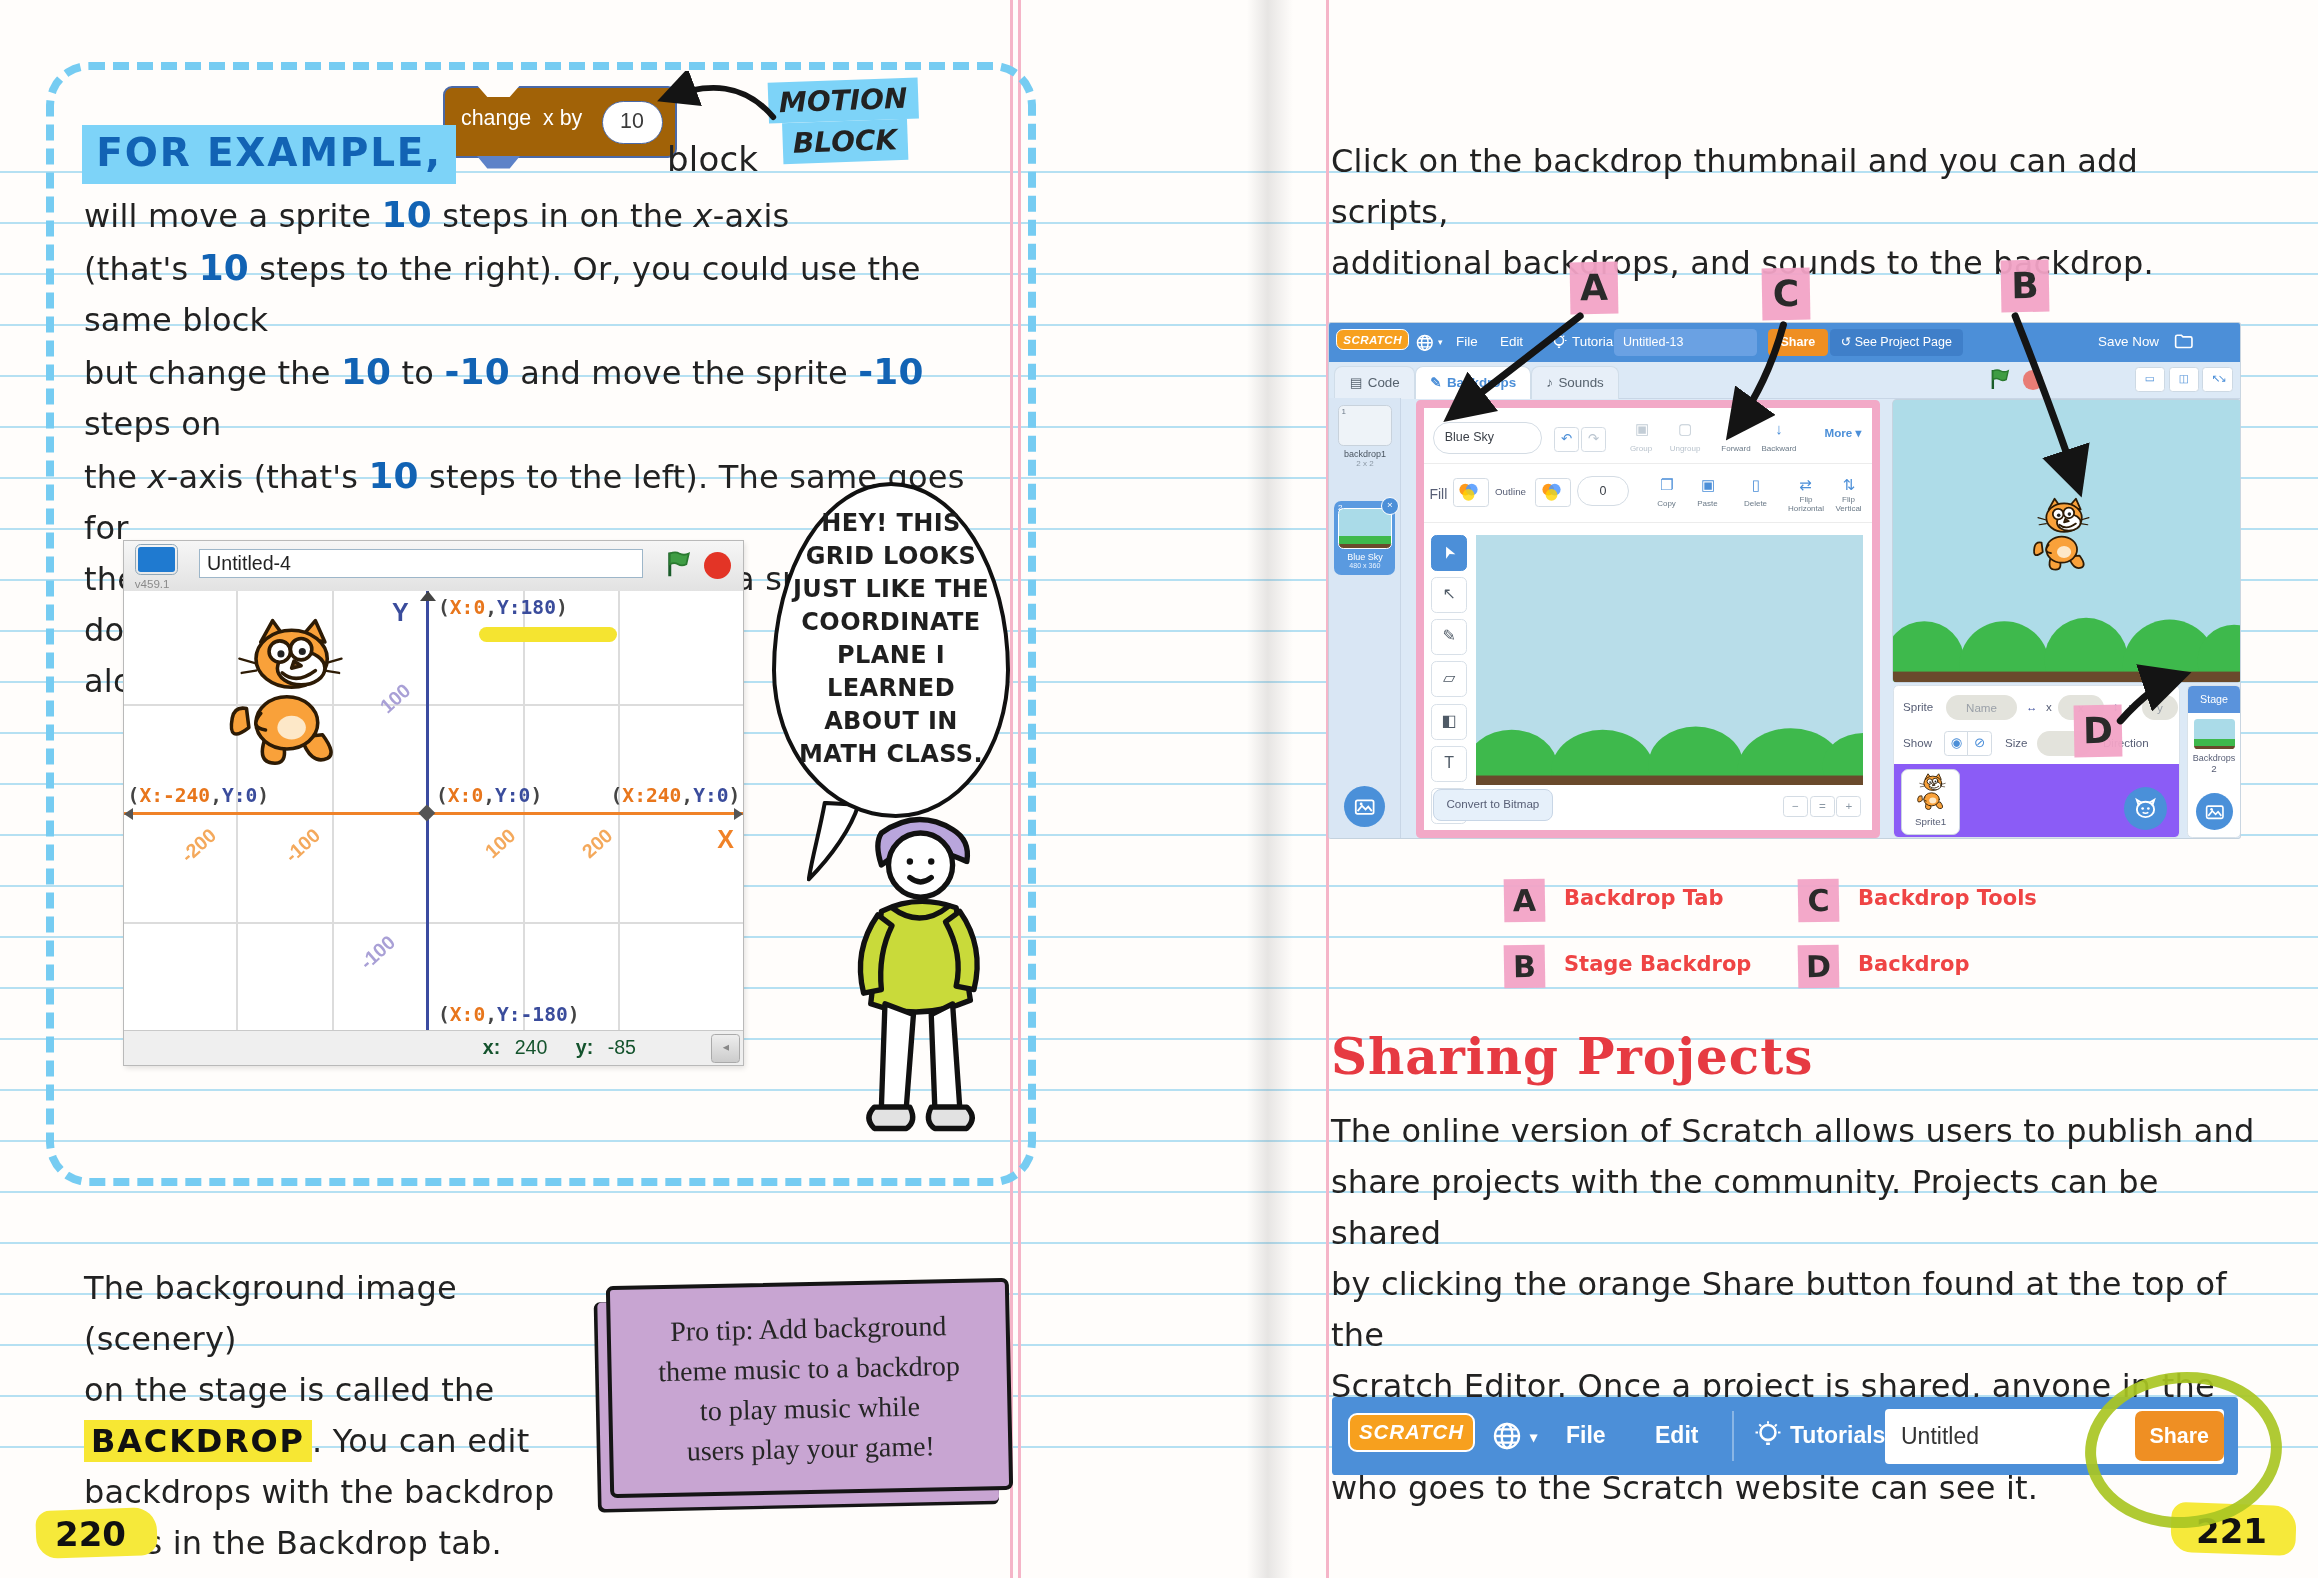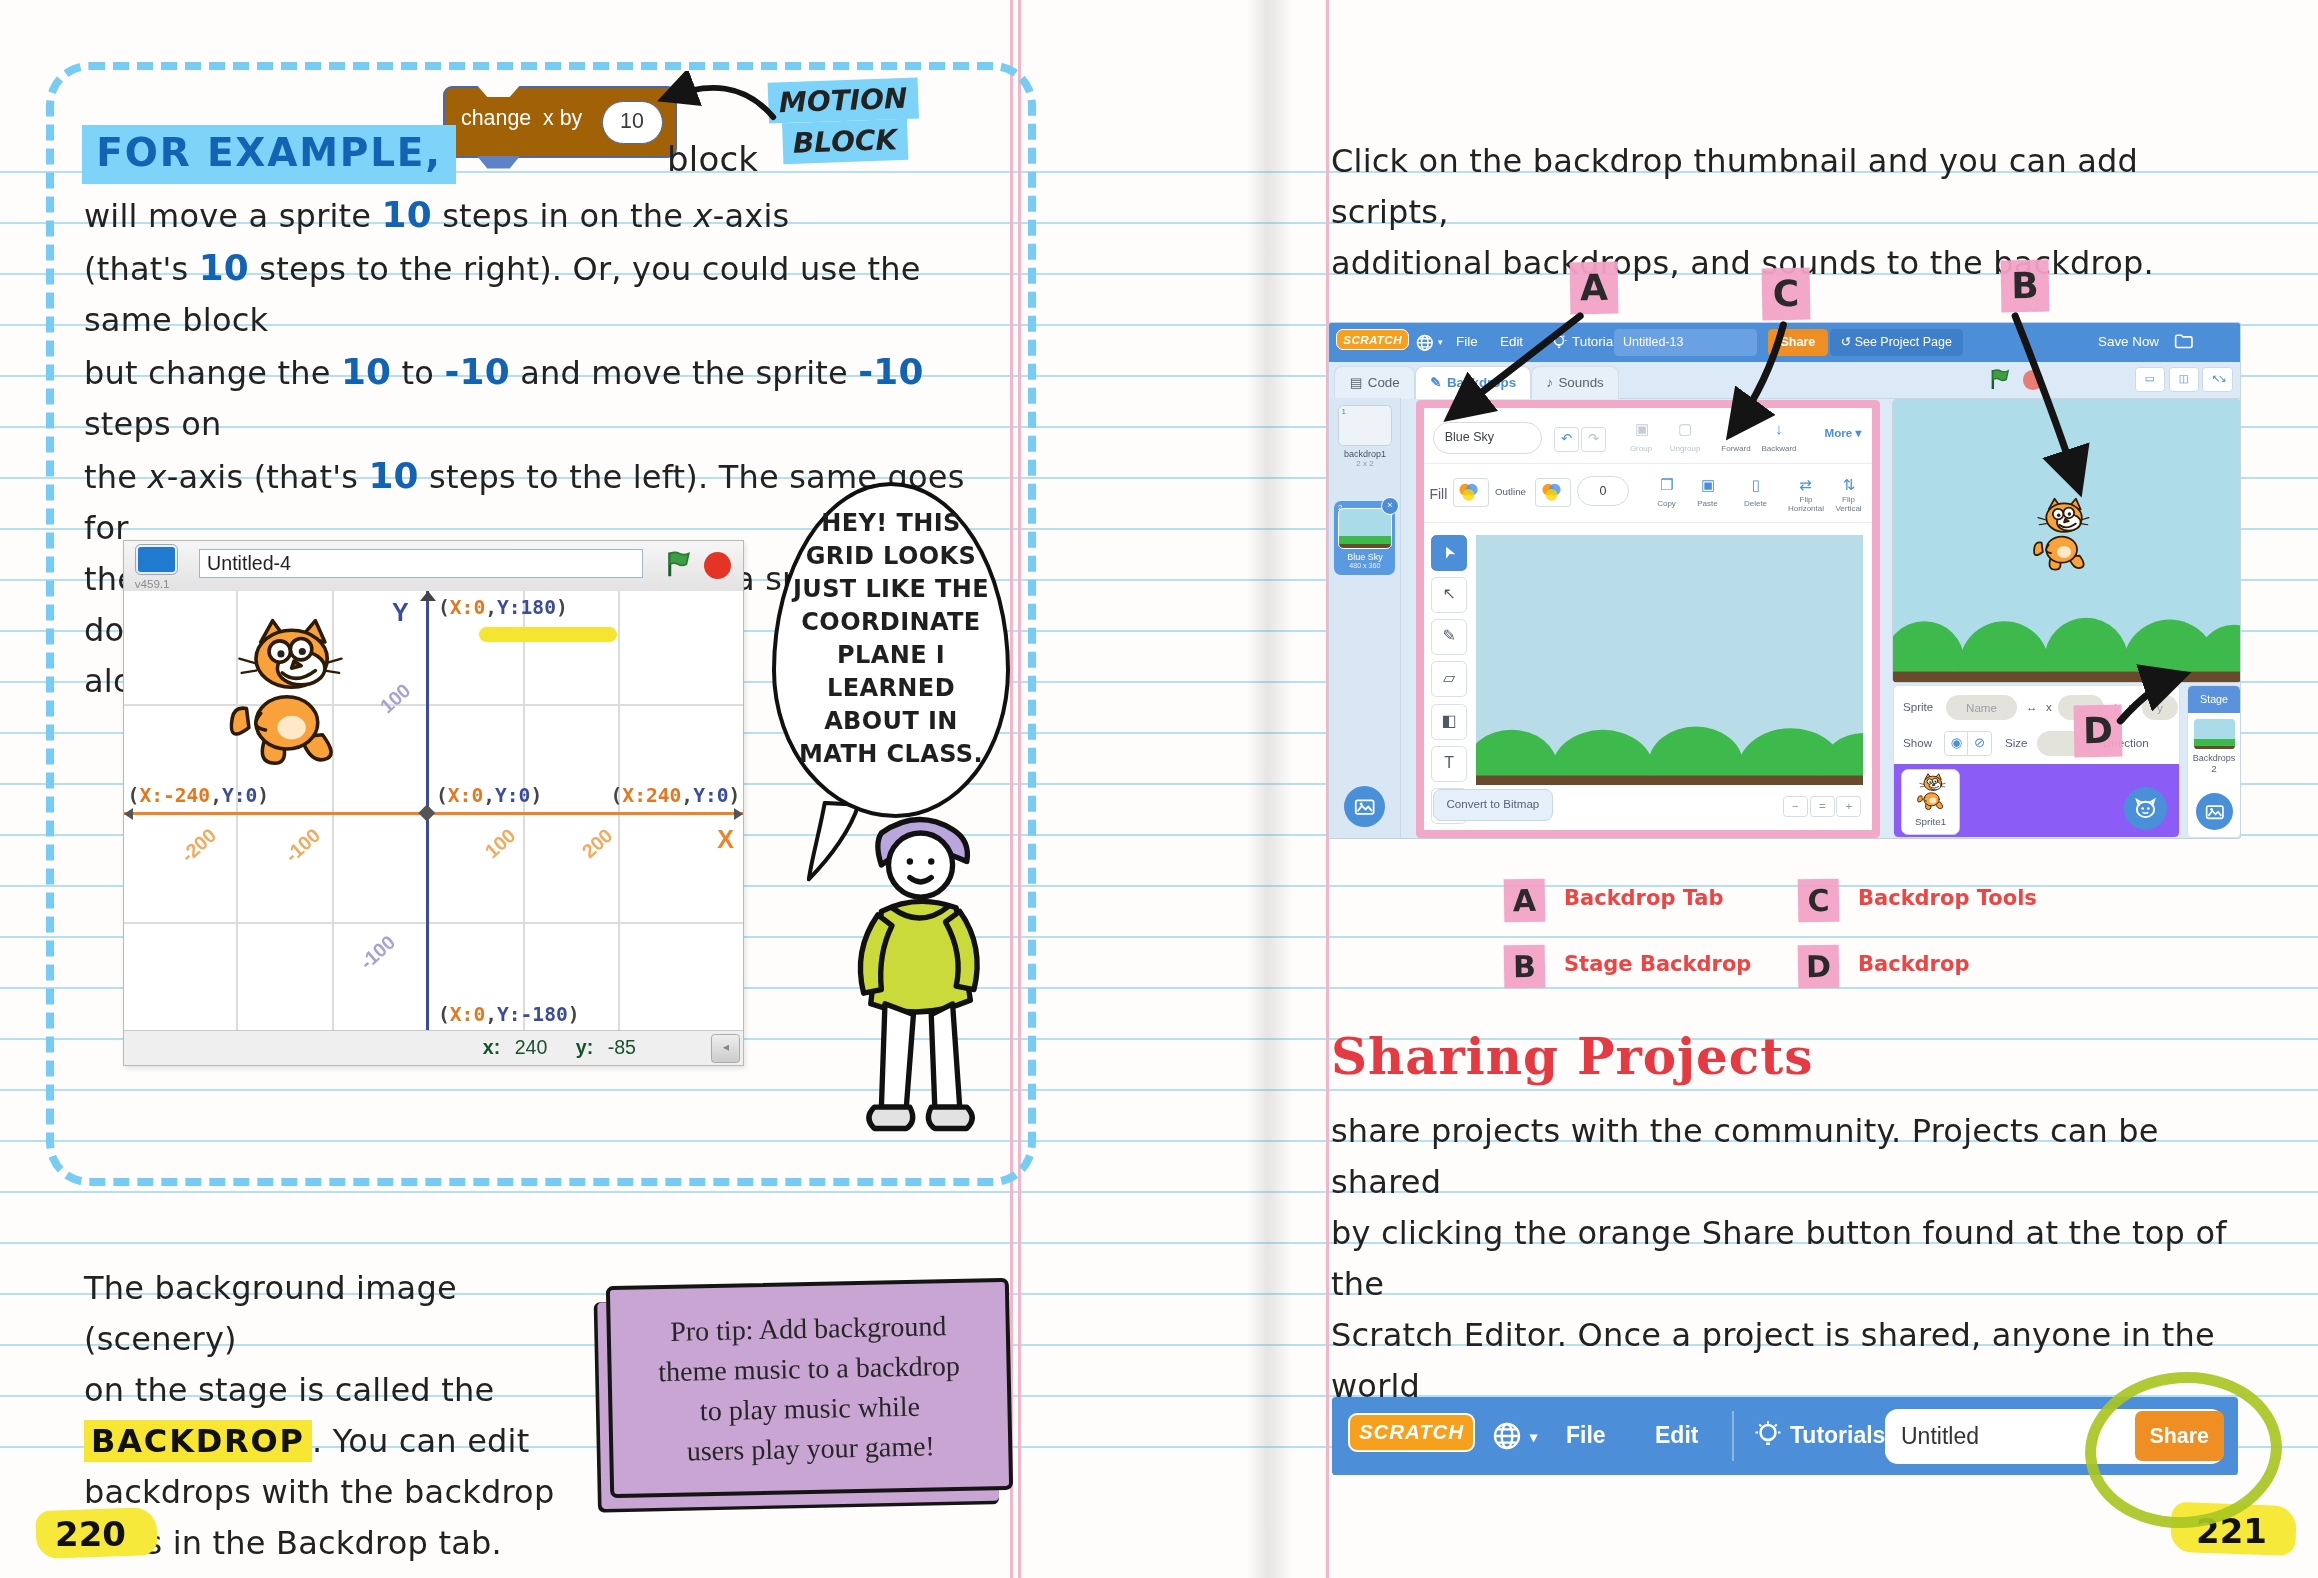--- a/index.html
+++ b/index.html
@@ -140,21 +140,21 @@
   .addbtn{position:absolute;border-radius:50%;background:#4a90d9;display:flex;align-items:center;justify-content:center;}
   
   .sharing-title{position:absolute;left:1331px;top:1027px;font-family:"DejaVu Serif","Liberation Serif",serif;
     font-weight:700;font-size:50px;color:#e63a42;letter-spacing:0.9px;}
   
   .toolbar-shot{position:absolute;left:1332px;top:1397px;width:906px;height:78px;background:#4c8fd8;
     border-radius:3.6px;font-family:"Liberation Sans",sans-serif;color:#fff;}
   .tb-logo{position:absolute;left:16px;top:16px;background:#f7a01e;border:2.7px solid #fff;border-radius:9px;
     font-weight:800;font-style:italic;font-size:20.5px;padding:5.4px 9px;color:#fff;letter-spacing:0.9px;}
   .tb-text{position:absolute;top:25px;font-size:23px;font-weight:700;color:#fff;}
-  .tb-input{position:absolute;left:553px;top:11.6px;width:339px;height:55px;background:#fff;border-radius:13px;
+  .tb-input{position:absolute;left:553px;top:11.6px;width:339px;height:55px;background:#fff;border-radius:4px;
     font-size:23px;color:#333;line-height:55px;padding:0 16px;box-sizing:border-box;}
   .tb-share{position:absolute;right:14.3px;top:14.3px;width:89px;height:50px;background:#ef8f23;border-radius:7.1px;
     color:#fff;font-weight:700;font-size:21.4px;text-align:center;line-height:50px;}
   .greenring{position:absolute;left:2085px;top:1372px;width:175px;height:134px;border:11.6px solid #a9c523;
     border-radius:50%;transform:rotate(-4deg);opacity:.92;z-index:7;}
   
   .g-undo::after{content:"↶";} .g-redo::after{content:"↷";}
   .g-up::after{content:"↑";} .g-down::after{content:"↓";}
   .g-grp::after{content:"▣";} .g-ungrp::after{content:"▢";}
   .g-fliph::after{content:"⇄";} .g-flipv::after{content:"⇅";}
@@ -587,20 +587,21 @@
   <div class="legend-label" style="left:1564px;top:886px;">Backdrop Tab</div>
   <div class="chip small" style="left:1798px;top:879px;">C</div>
   <div class="legend-label" style="left:1858px;top:886px;">Backdrop Tools</div>
   <div class="chip small" style="left:1504px;top:945px;">B</div>
   <div class="legend-label" style="left:1564px;top:952px;">Stage Backdrop</div>
   <div class="chip small" style="left:1798px;top:945px;">D</div>
   <div class="legend-label" style="left:1858px;top:952px;">Backdrop</div>
 
   <div class="sharing-title">Sharing Projects</div>
   <div class="hand" style="position:absolute;left:1331px;top:1106px;width:936px;">
+    <div>The online version of Scratch allows users to publish and</div>
     <div>share projects with the community. Projects can be shared</div>
     <div>by clicking the orange Share button found at the top of the</div>
     <div>Scratch Editor. Once a project is shared, anyone in the world</div>
     <div>who goes to the Scratch website can see it.</div>
   </div>
 
   <div class="toolbar-shot">
     <div class="tb-logo">SCRATCH</div>
     <svg style="position:absolute;left:159px;top:23px;" width="32" height="32" viewBox="0 0 36 36">
         <use href="#globe"></use>

